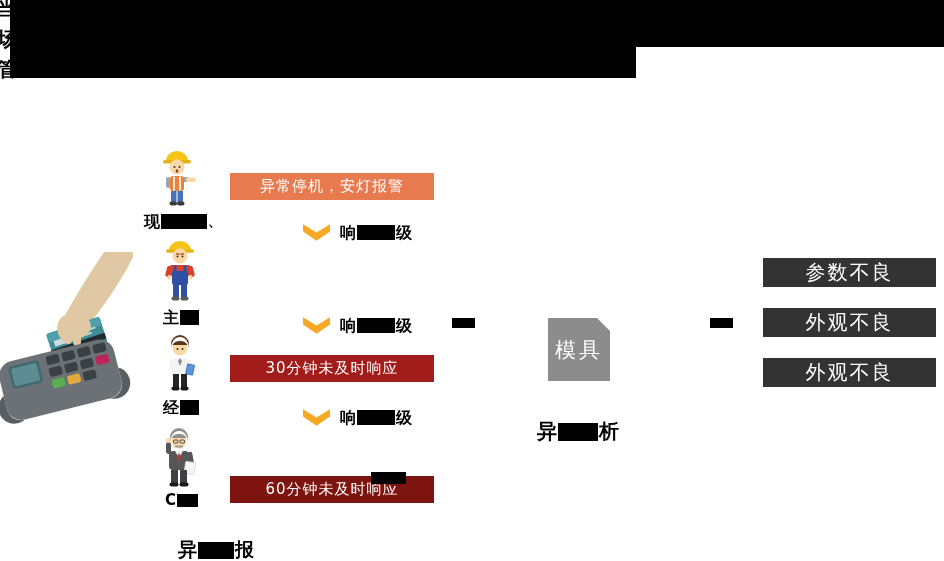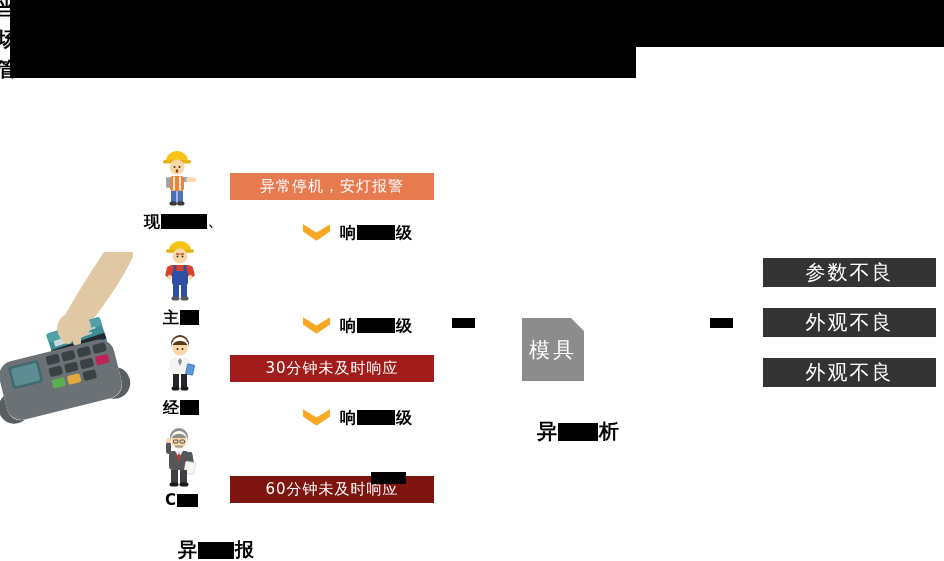--- a/index.html
+++ b/index.html
@@ -39,21 +39,21 @@
   .sec-title .bar{display:inline-block;background:#000;margin:0 1px;}
 
   
   .square{
     position:absolute;display:flex;align-items:center;justify-content:center;
     color:#fff;font-size:21px;letter-spacing:3px;
   }
   .sq-quality{left:507px;top:248px;width:63px;height:63px;background:#3C3C3C;}
   .sq-equipment{left:574px;top:263px;width:77px;height:77px;background:#B5B5B5;}
   .sq-mold{
-    left:522px;top:318px;width:62px;height:63px;background:#8C8C8C;
+    left:548px;top:318px;width:62px;height:63px;background:#8C8C8C;
     clip-path:polygon(0 0,calc(100% - 13px) 0,100% 13px,100% 100%,0 100%);
   }
   .fold-gap{
     position:absolute;left:568px;top:315px;width:18px;height:18px;background:#fff;
     clip-path:polygon(0 0,100% 0,100% 100%);
   }
 
   
   .defect{
     position:absolute;left:763px;width:173px;height:29px;background:#333333;

